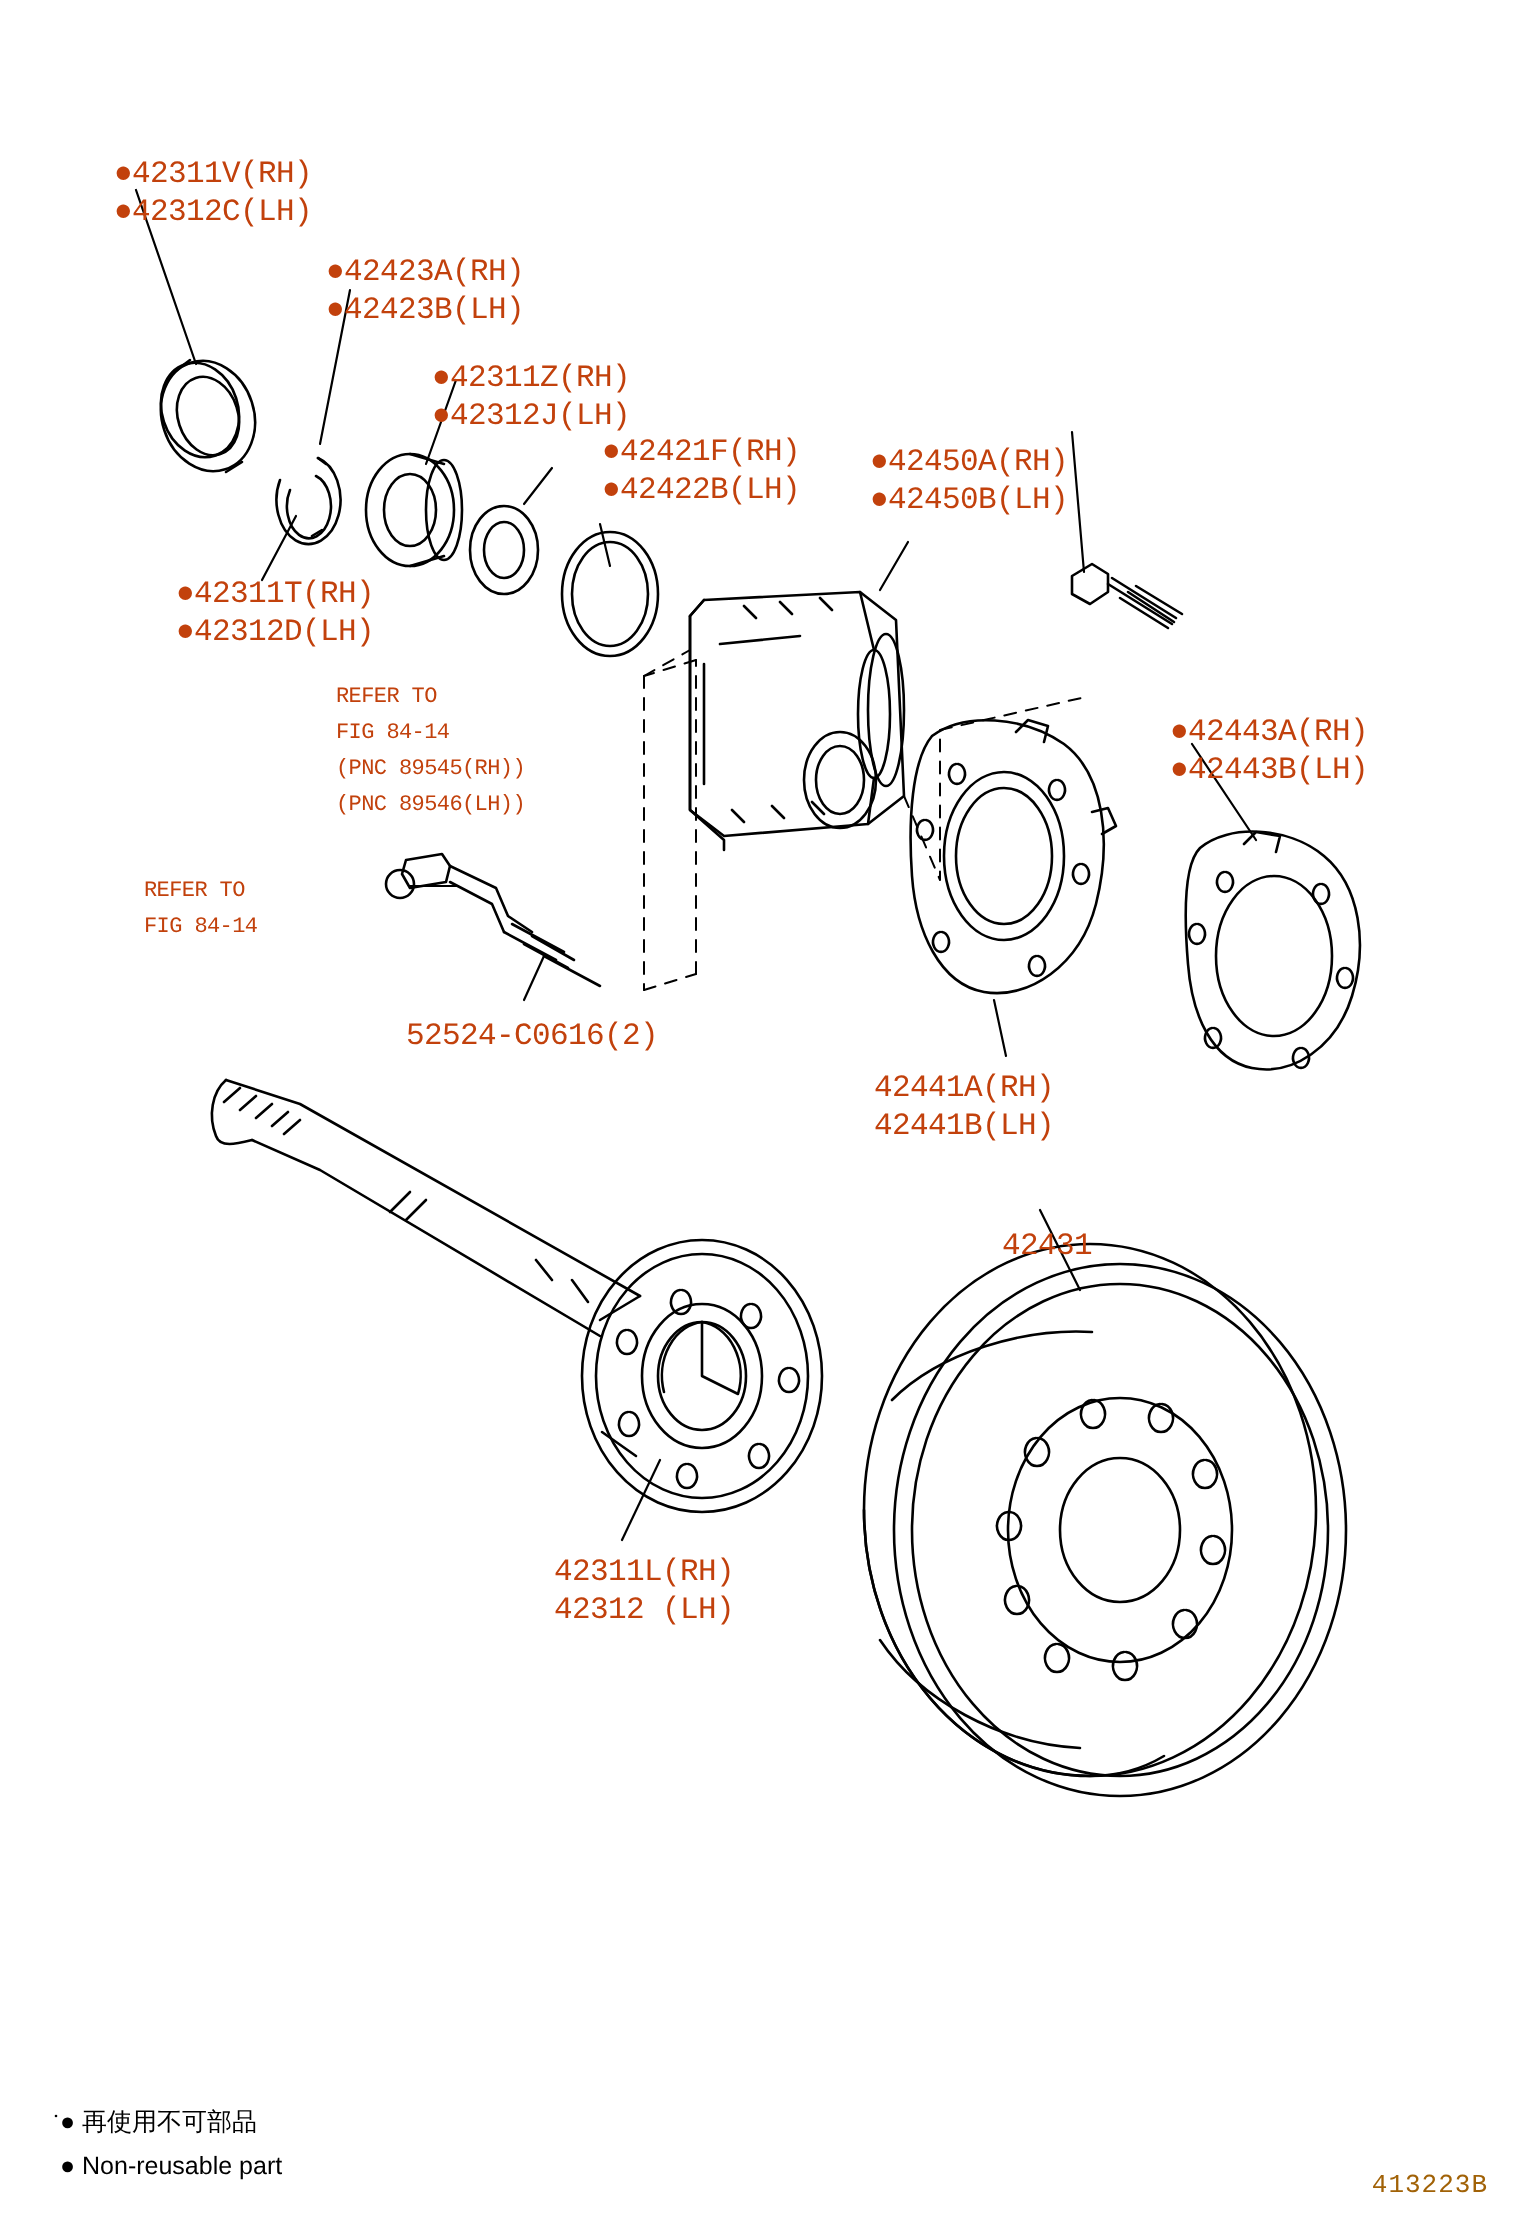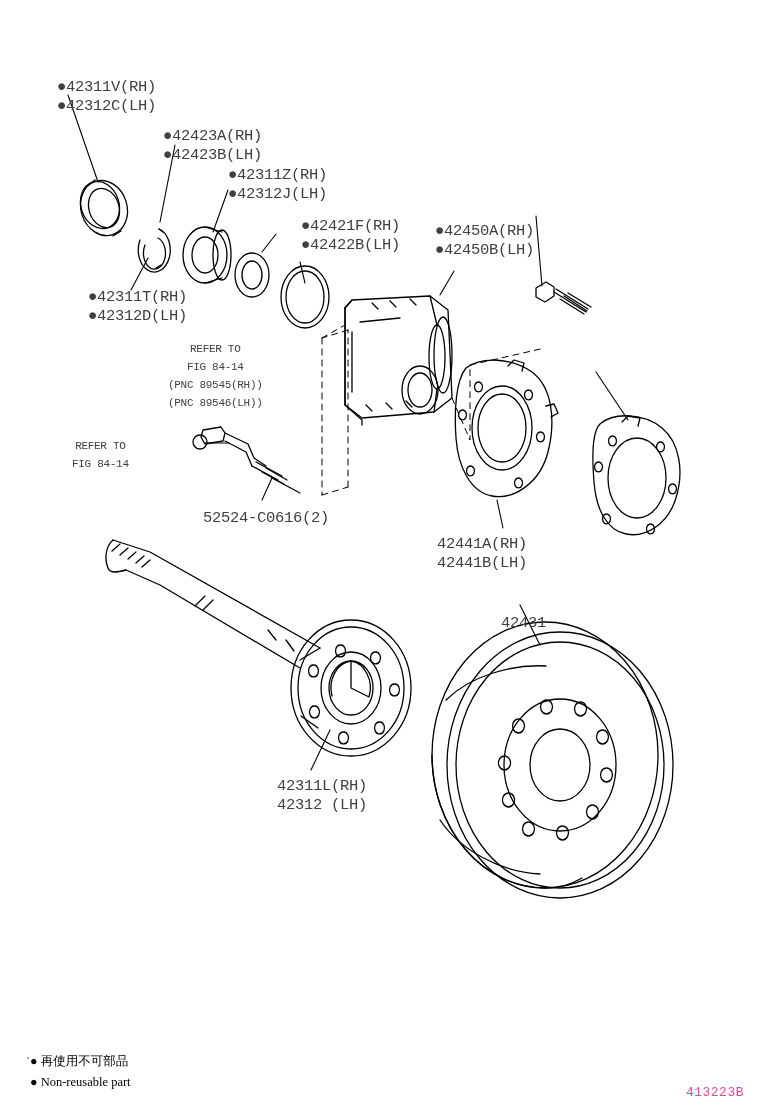--- a/index.html
+++ b/index.html
@@ -22,43 +22,42 @@
     left: 0;
     top: 0;
     width: 760px;
     height: 1112px;
   }
   .lbl {
     position: absolute;
     font-family: "Liberation Mono", "DejaVu Sans Mono", monospace;
     font-size: 15.5px;
     line-height: 19px;
-    color: #404040;
+    color: #c2410c;
     white-space: pre;
     letter-spacing: -0.3px;
-    text-align: center;
   }
   .lbl.small {
     font-size: 11px;
     line-height: 18px;
   }
   .footer-note {
     position: absolute;
-    font-family: Liberation Serif, serif;
+    font-family: Liberation Sans, sans-serif;
     font-size: 12.5px;
     color: #000000;
     white-space: pre;
   }
   #diagcode {
     position: absolute;
     right: 16px;
     bottom: 12px;
     font-family: "Liberation Mono", "DejaVu Sans Mono", monospace;
     font-size: 13px;
-    color: #ec4899;
+    color: #a16207;
     letter-spacing: 0.5px;
   }
   svg line, svg path, svg circle, svg ellipse, svg polyline, svg polygon {
     vector-effect: non-scaling-stroke;
   }
 </style>
 </head>
 <body>
 
 <div id="page">
@@ -231,35 +230,37 @@
       </g>
 
       <line x1="28" y1="1058" x2="28" y2="1058"></line>
     </g>
   </svg>
 
   <div class="lbl" style="left:57px; top:78px;">●42311V(RH)
 ●42312C(LH)</div>
   <div class="lbl" style="left:163px; top:127px;">●42423A(RH)
 ●42423B(LH)</div>
-  <div class="lbl" style="left:216px; top:166px;margin-left:12px;">●42311Z(RH)
+  <div class="lbl" style="left:216px; top:180px;">●42311Z(RH)
 ●42312J(LH)</div>
   <div class="lbl" style="left:265px; top:217px;margin-left:36px;">●42421F(RH)
 ●42422B(LH)</div>
   <div class="lbl" style="left:395px; top:222px;margin-left:40px;">●42450A(RH)
 ●42450B(LH)</div>
   <div class="lbl" style="left:88px; top:288px;">●42311T(RH)
 ●42312D(LH)</div>
   <div class="lbl small" style="left:168px; top:340px;">REFER TO
 FIG 84-14
 (PNC 89545(RH))
 (PNC 89546(LH))</div>
   <div class="lbl small" style="left:72px; top:437px;">REFER TO
 FIG 84-14</div>
   <div class="lbl" style="left:203px; top:509px;">52524-C0616(2)</div>
+  <div class="lbl" style="left:585px; top:357px;">●42443A(RH)
+●42443B(LH)</div>
   <div class="lbl" style="left:437px; top:535px;">42441A(RH)
 42441B(LH)</div>
   <div class="lbl" style="left:501px; top:590px;margin-top:24px;">42431</div>
   <div class="lbl" style="left:277px; top:777px;">42311L(RH)
 42312 (LH)</div>
 
   <div class="footer-note" style="left:30px; bottom:42px;">● 再使用不可部品</div>
   <div class="footer-note" style="left:30px; bottom:22px;">● Non-reusable part</div>
   <div id="diagcode">413223B</div>
 

